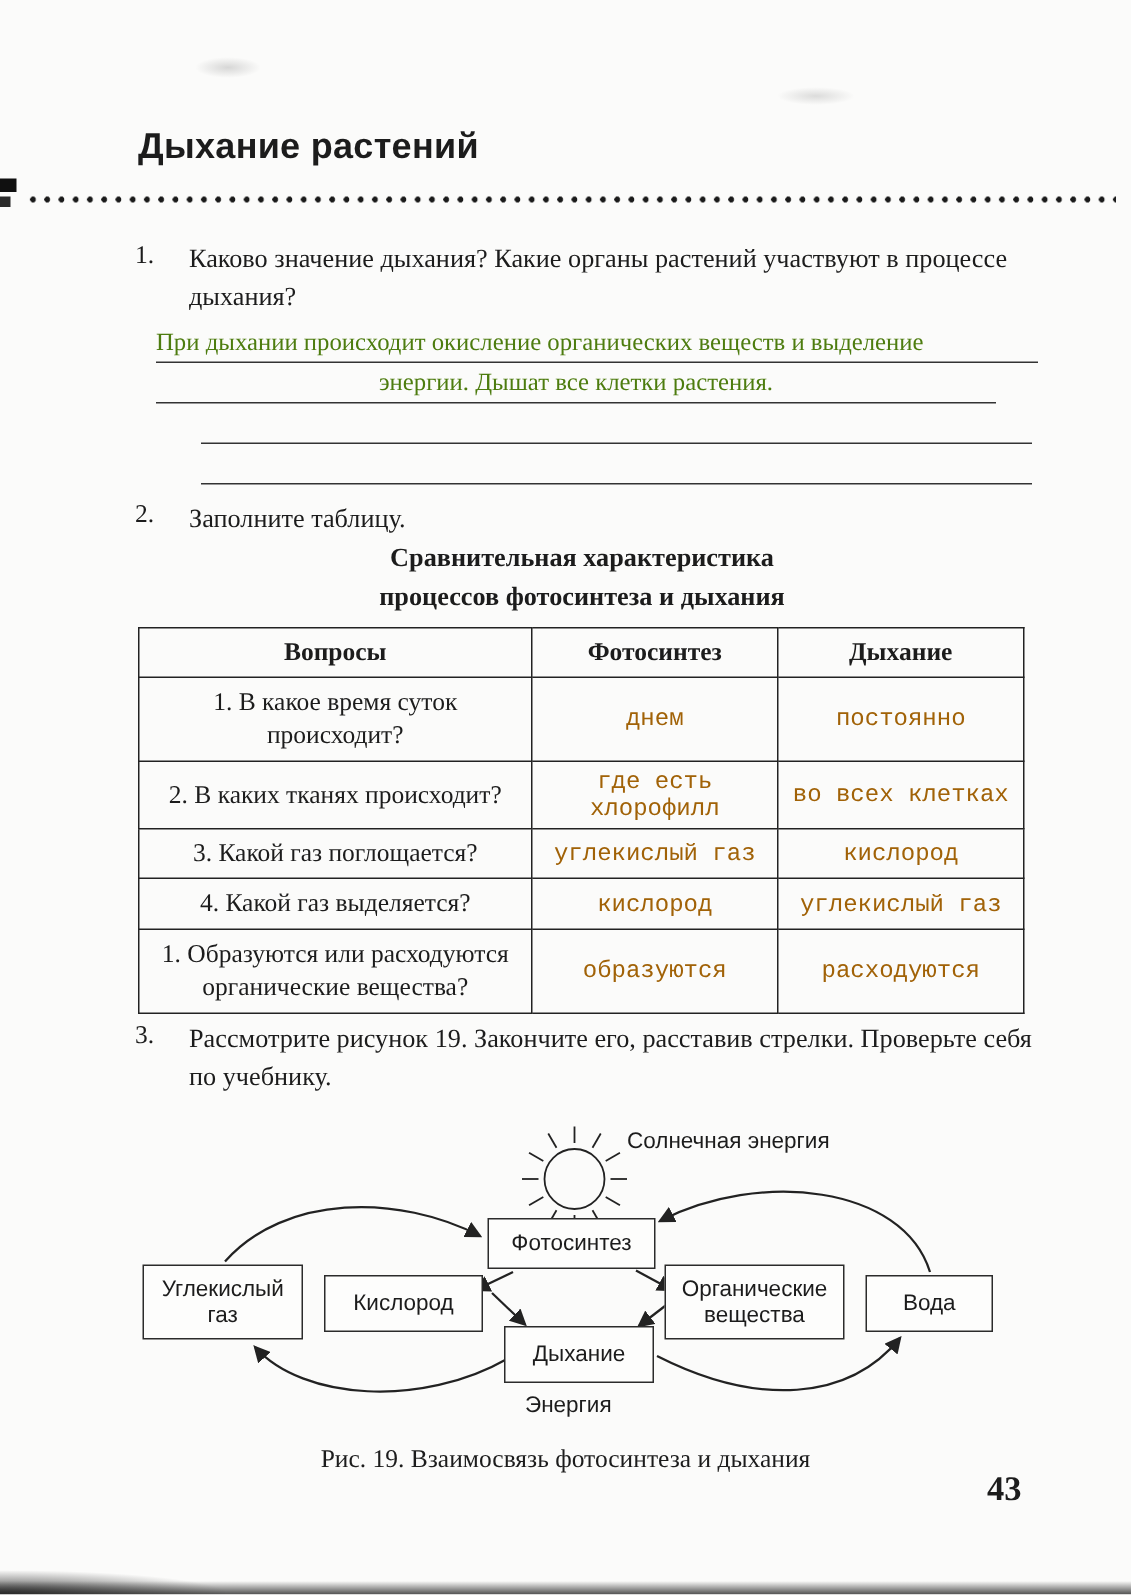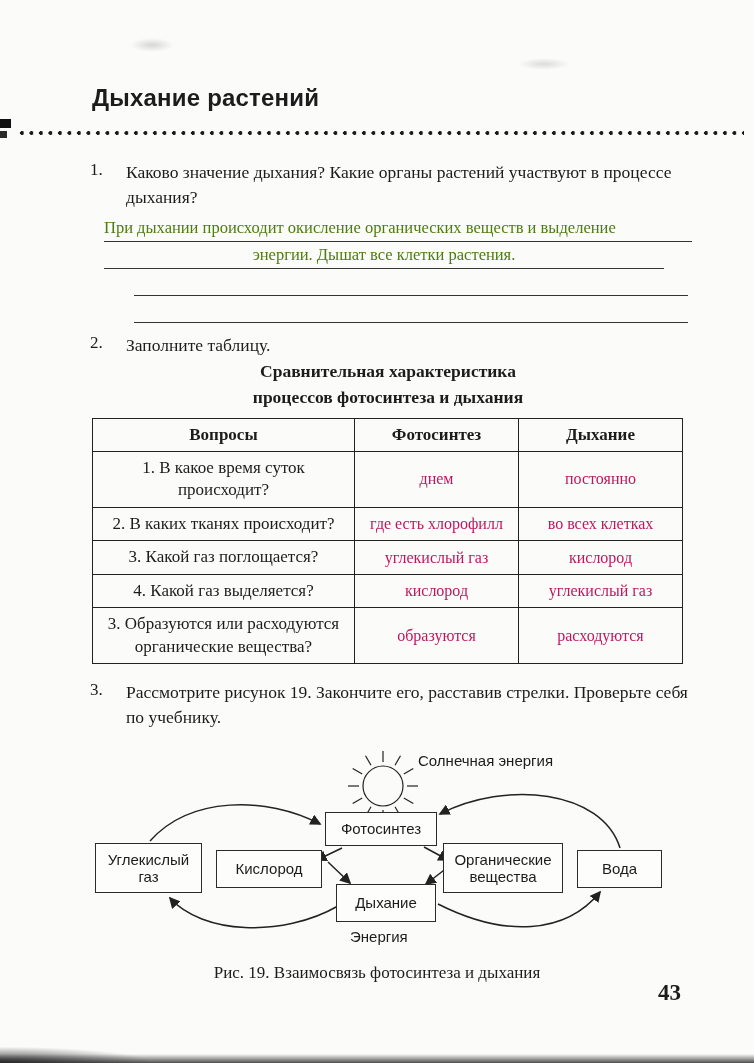--- a/index.html
+++ b/index.html
@@ -32,21 +32,21 @@
   .ansline.l2{width:560px;text-align:center;}
   .blankline{height:26px;border-bottom:1.5px solid #333;width:554px;margin-left:30px;}
 
   .tbl-title{position:absolute;left:92px;top:358px;width:592px;text-align:center;
              font-weight:700;font-size:17.5px;line-height:1.5;}
 
   table.cmp{position:absolute;left:92px;top:418px;border-collapse:collapse;}
   table.cmp th,table.cmp td{border:1.6px solid #222;text-align:center;}
   table.cmp th{font-size:17px;font-weight:700;padding:6px 4px;text-align:center;}
   td.qcell{font-size:17px;padding:5px 7px;line-height:1.32;}
-  td.ans{font-size:16px;color:#be185d;padding:4px 9px;vertical-align:middle;}
+  td.ans{font-size:16px;color:#a16207;padding:4px 9px;vertical-align:middle;font-family:Liberation Mono, monospace;}
   td.ans.center{text-align:center;}
 
   .figure{position:absolute;left:0;top:740px;width:754px;height:222px;}
   .figure svg{position:absolute;left:0;top:0;z-index:1;}
   .dbox{position:absolute;z-index:2;border:1.4px solid #2b2b2b;background:#fdfdfc;
         display:flex;align-items:center;justify-content:center;text-align:center;
         font-family:"Liberation Sans",sans-serif;font-size:15px;line-height:1.15;padding:2px;
         box-sizing:border-box;}
   .flabel{position:absolute;z-index:2;font-family:"Liberation Sans",sans-serif;font-size:15px;}
 
@@ -121,21 +121,21 @@
       <td class="qcell">3. Какой газ поглощается?</td>
       <td class="ans">углекислый газ</td>
       <td class="ans">кислород</td>
     </tr>
     <tr>
       <td class="qcell">4. Какой газ выделяется?</td>
       <td class="ans">кислород</td>
       <td class="ans">углекислый газ</td>
     </tr>
     <tr>
-      <td class="qcell">3. Образуются или расходуются органические вещества?</td>
+      <td class="qcell">1. Образуются или расходуются органические вещества?</td>
       <td class="ans">образуются</td>
       <td class="ans">расходуются</td>
     </tr>
   </tbody>
     </table>
 
   <div class="q q3">
     <div class="qnum">3.</div>
     <div class="qtext">Рассмотрите рисунок 19. Закончите его, расставив стрелки. Проверьте себя по учебнику.</div>
   </div>

